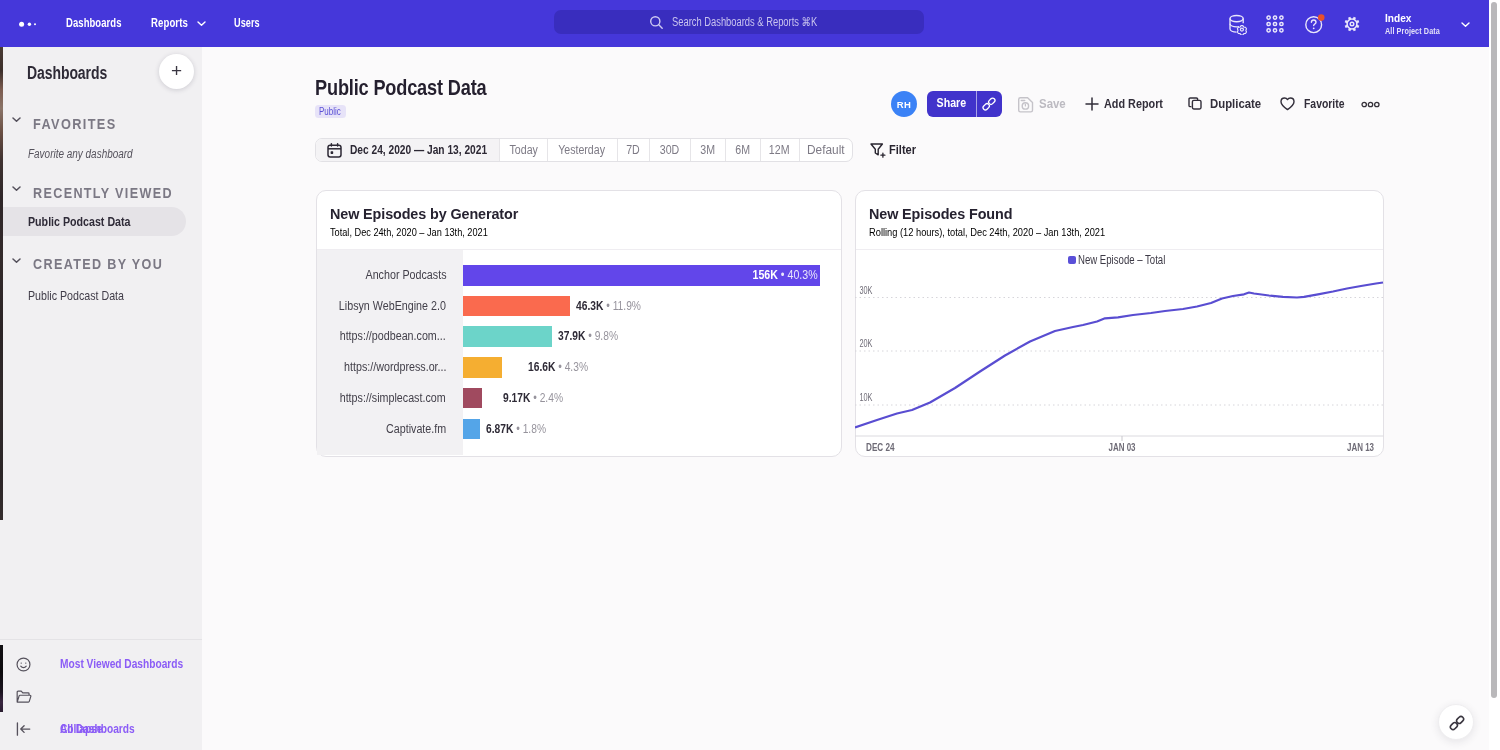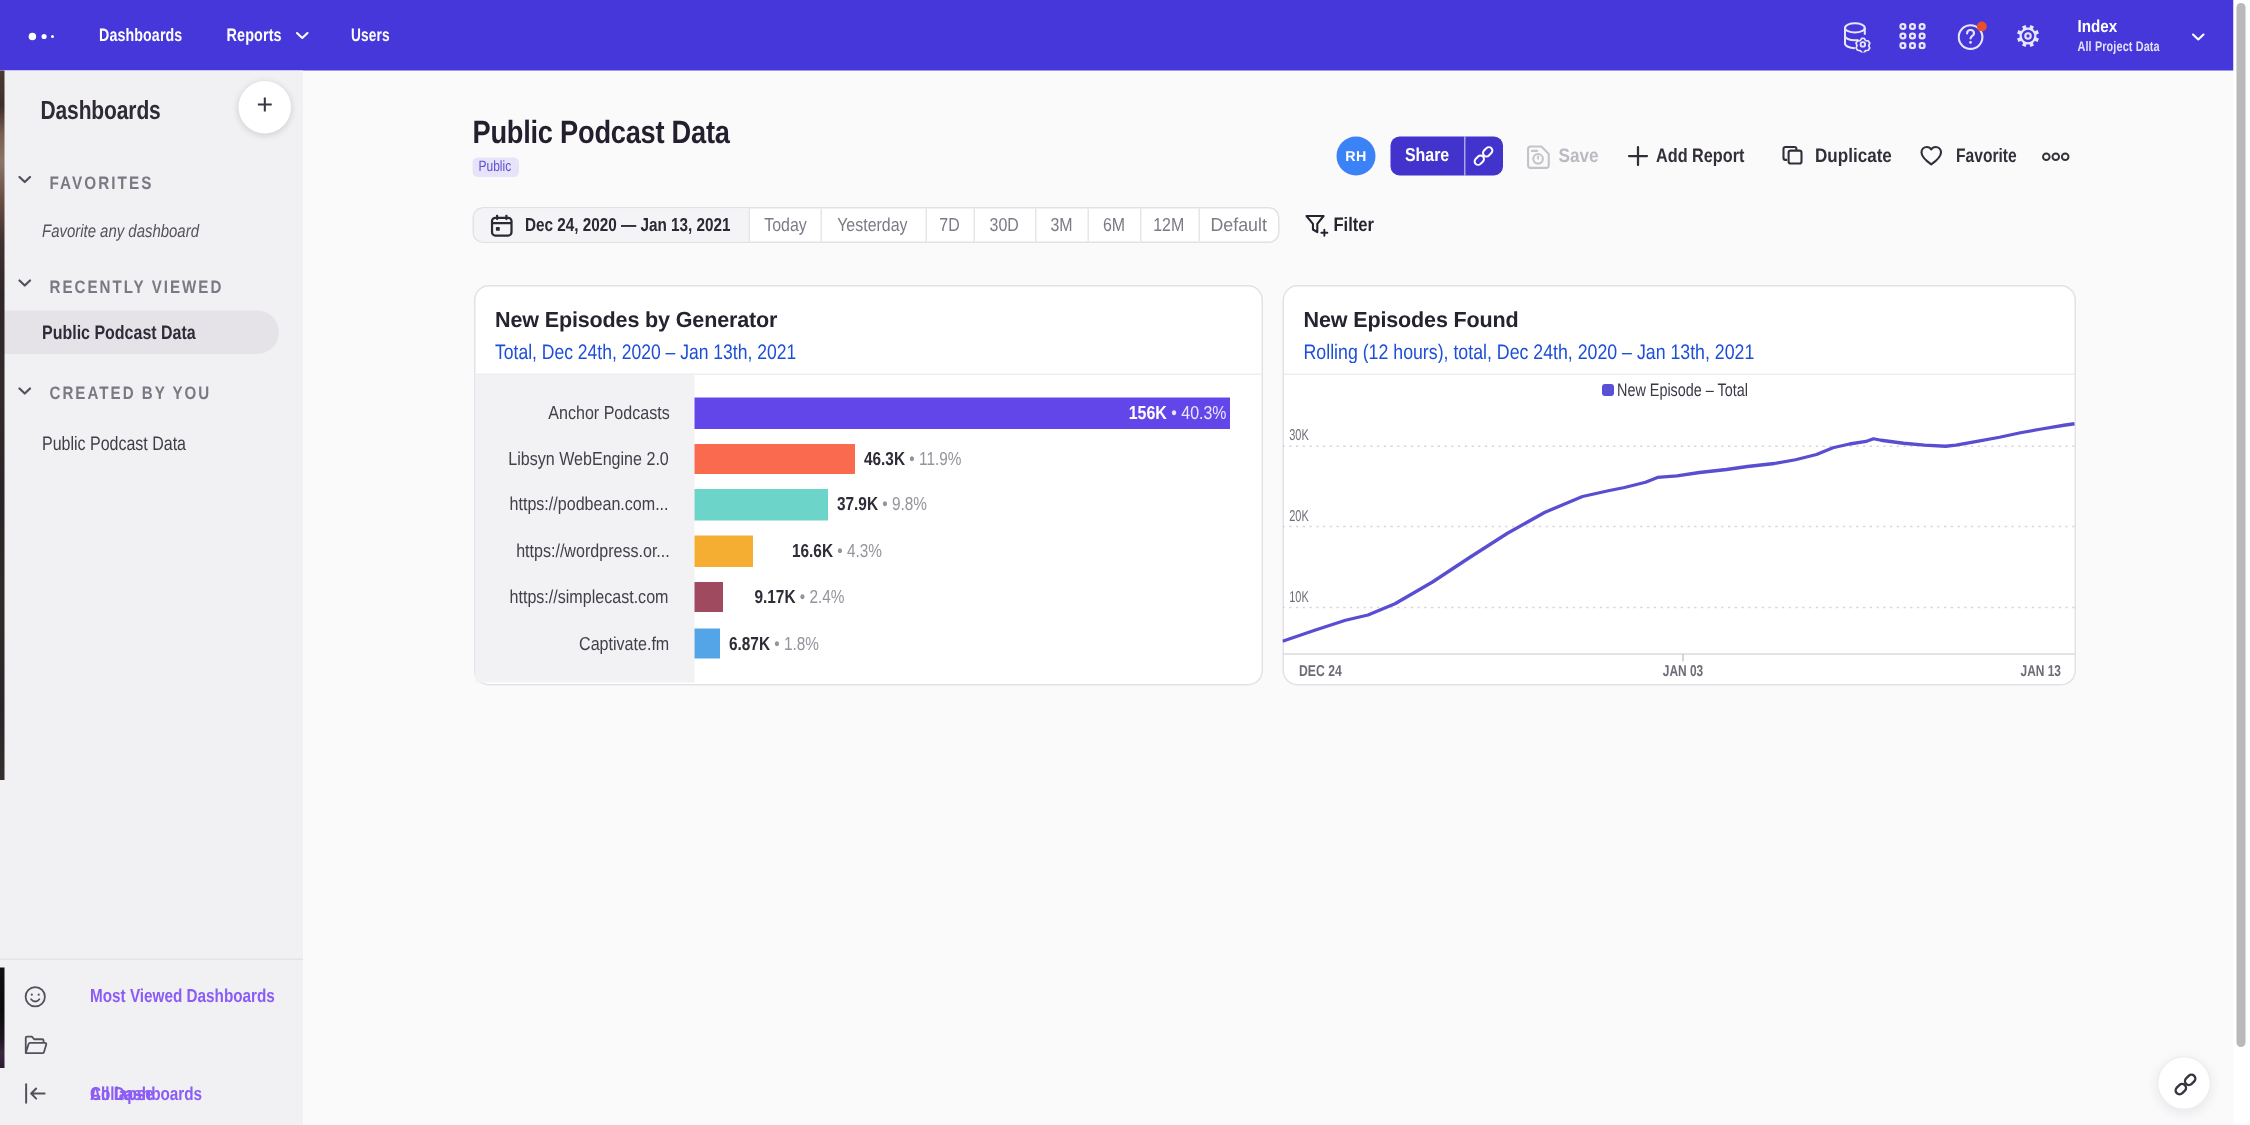--- a/index.html
+++ b/index.html
@@ -19,21 +19,21 @@
 .navico { position:absolute; top:0; }
 
 
 #sbtrack { left:1489px; top:0; width:11px; height:750px; background:#ffffff; }
 #sbthumb { left:1491px; top:2px; width:6px; height:696px; border-radius:3px; background:#b9b8ba; }
 
 
 #sidebar { left:0; top:47px; width:202px; height:703px; background:#f1f0f2; }
 #sidebar h2 { position:absolute; left:27px; top:16px; font-size:17.5px; font-weight:700; color:#2e2a36; letter-spacing:-.1px; }
 #addbtn { position:absolute; left:159px; top:7px; width:35px; height:35px; border-radius:50%; background:#ffffff; box-shadow:0 1px 5px rgba(40,35,60,.18); text-align:center; line-height:33px; font-size:19px; font-weight:400; color:#3a3642; }
-.sechead { position:absolute; left:33px; font-size:12px; font-weight:700; letter-spacing:1.6px; color:#7b7884; }
+.sechead { position:absolute; left:33px; font-size:15px; font-weight:700; letter-spacing:1.6px; color:#7b7884; }
 .secchev { position:absolute; left:12px; }
 .sideitem { position:absolute; left:28px; font-size:12.5px; color:#403c48; white-space:nowrap; }
 #selpill { position:absolute; left:0; top:160px; width:186px; height:28.5px; background:#e5e3e7; border-radius:0 14.5px 14.5px 0; }
 #botsep { position:absolute; left:0; top:592px; width:202px; height:1px; background:#e4e3e6; }
 .botitem { position:absolute; left:60px; font-size:12.5px; font-weight:700; color:#8b5cf6; white-space:nowrap; }
 .boticon { position:absolute; left:15px; }
 
 
 #h1 { left:315px; top:76px; font-size:21.5px; font-weight:700; color:#241f2e; letter-spacing:-.2px; }
 #ptag { left:315px; top:104.5px; width:30.5px; height:13px; line-height:13.5px; padding:0 0 0 4px; background:#e7e3f8; border-radius:3.5px; color:#5b50d6; font-size:10px; font-weight:400; }
@@ -49,21 +49,21 @@
 #datebar .seg1 { position:absolute; left:0; top:0; width:183px; height:22.5px; background:#f4f3f5; border-radius:6px 0 0 6px; }
 #datebar .dtxt { position:absolute; left:34px; top:0; line-height:22.5px; font-size:12.5px; font-weight:700; color:#2c2834; white-space:nowrap; }
 .seg { position:absolute; top:0; height:22.5px; line-height:22.5px; text-align:center; font-size:12.5px; color:#7d7a85; border-left:1px solid #e6e5e8; }
 #filtxt { left:889px; top:137.5px; height:24px; line-height:24px; font-size:13px; font-weight:700; color:#28242f; }
 
 
 .card { background:#ffffff; border:1px solid #e3e1e6; border-radius:10px; }
 #card1 { left:315.5px; top:190px; width:526.5px; height:267px;padding-left:32px; }
 #card2 { left:855px; top:190px; width:528.5px; height:267px; }
 .ctitle { position:absolute; left:13px; top:14.5px; font-size:14.5px; font-weight:700; color:#262230; letter-spacing:-.1px; }
-.csub { position:absolute; left:13px; top:35px; font-size:14px; color:#1d4ed8;text-align:center; }
+.csub { position:absolute; left:13px; top:35px; font-size:11px; color:#000000;text-align:center; }
 .csep { position:absolute; left:0; top:58px; width:100%; height:1px; background:#efedf1; }
 
 
 #labelcol { position:absolute; left:0; top:59px; width:146.5px; height:205px; background:#f2f1f3; }
 .blabel { position:absolute; font-size:12.5px; color:#43404a; right:395px; white-space:nowrap; line-height:14px; }
 .bar { position:absolute; left:146.5px; height:20.6px; }
 .bval { position:absolute; font-size:12.5px; font-weight:700; color:#2f2b37; white-space:nowrap; line-height:14px; }
 .bval .pct { font-weight:400; color:#96939c; }
 .inlabel { position:absolute; font-size:12.5px; font-weight:700; color:#ffffff; text-align:right; white-space:nowrap; line-height:14px; }
 .inlabel .pct { font-weight:400; color:#e9e6fb; }
@@ -85,20 +85,27 @@
     <circle cx="3.6" cy="4.3" r="2.5" fill="#fff"></circle>
     <circle cx="11.4" cy="4.3" r="1.7" fill="#fff"></circle>
     <circle cx="17" cy="4.3" r="1" fill="#fff"></circle>
   </svg>
   <div class="navlink" style="left:66px;"><span class="tx" style="--s:.79">Dashboards</span></div>
   <div class="navlink" style="left:151px;"><span class="tx" style="--s:.80">Reports</span></div>
   <svg class="abs" style="left:197px;top:21px;" width="9" height="6" viewBox="0 0 9 6">
       <path d="M1 1 L4.5 4.3 L8 1" fill="none" stroke="#ffffff" stroke-width="1.4" stroke-linecap="round" stroke-linejoin="round"></path>
     </svg>
   <div class="navlink" style="left:234px;"><span class="tx" style="--s:.76">Users</span></div>
+  <div id="search">
+    <svg class="sq" width="15" height="15" viewBox="0 0 15 15">
+        <circle cx="6.3" cy="6.3" r="4.6" fill="none" stroke="#cfcaf2" stroke-width="1.4"></circle>
+        <path d="M9.8 9.8 L13.2 13.2" stroke="#cfcaf2" stroke-width="1.4" stroke-linecap="round"></path>
+      </svg>
+    <div class="st"><span class="tx" style="--s:.78">Search Dashboards &amp; Reports ⌘K</span></div>
+  </div>
   <svg class="navico" style="left:1228px;top:14px;" width="20" height="21" viewBox="0 0 20 21">
     <g fill="none" stroke="#e9e6fb" stroke-width="1.35">
       <ellipse cx="8.6" cy="4.6" rx="6.6" ry="3.1"></ellipse>
       <path d="M2 4.6 V15 c0 1.7 2.95 3.1 6.6 3.1 M15.2 4.6 V9.2"></path>
       <path d="M2 9.8 c0 1.7 2.95 3.1 6.6 3.1 1 0 1.6-.1 2.4-.25"></path>
     </g>
     <g fill="none" stroke="#e9e6fb" stroke-width="1.25">
       <path d="M14.5 11.2 l1 1.6 1.9.2 1.1 1.6 -.7 1.8 .7 1.8 -1.1 1.6 -1.9.2 -1 1.6 -1.9-.35 -1-1.25 -1.9-.2 -1.1-1.6 .7-1.8 -.7-1.8 1.1-1.6 1.9-.2 1-1.6 z" stroke-linejoin="round" transform="scale(0.92) translate(1.6,1.4)"></path>
       <circle cx="13.9" cy="15.6" r="1.5"></circle>
     </g>

